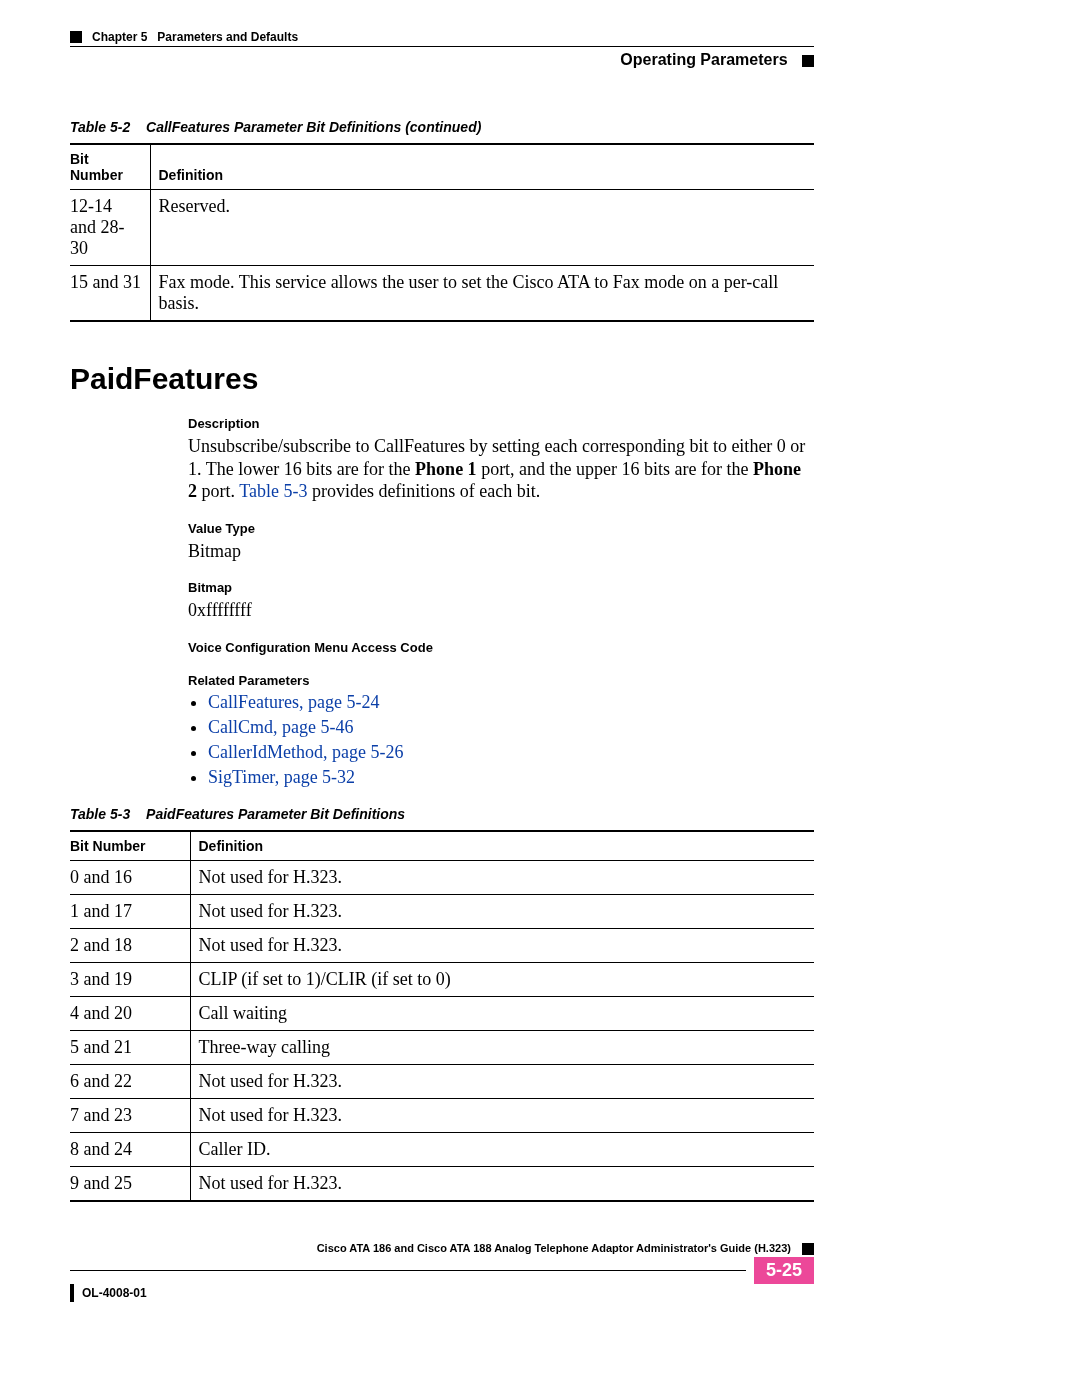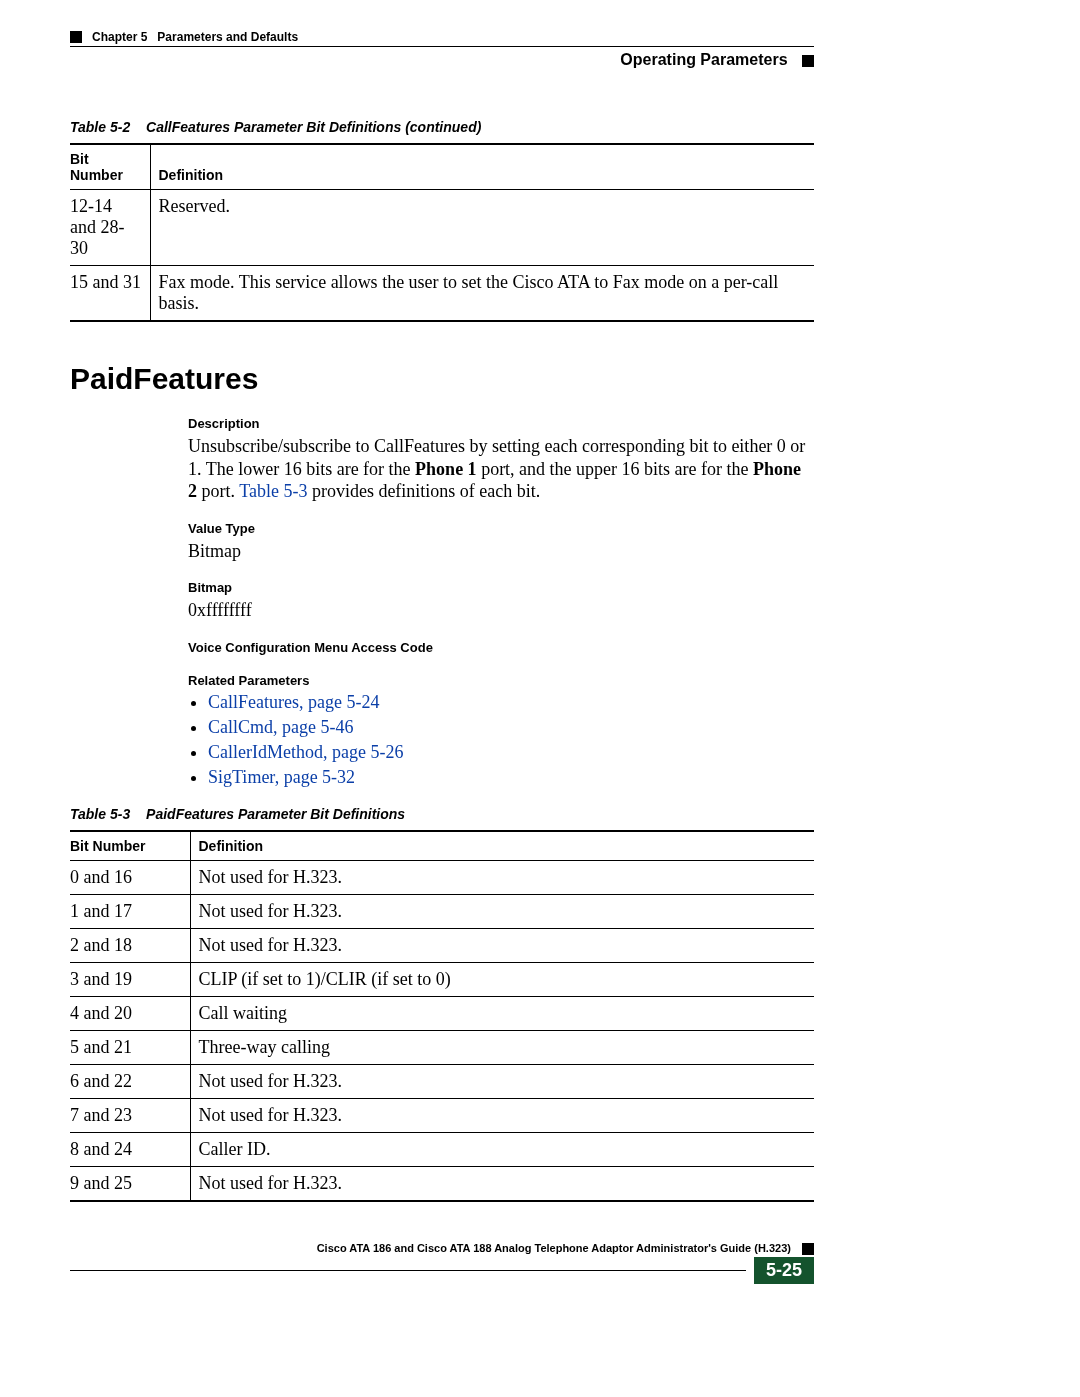--- a/index.html
+++ b/index.html
@@ -136,21 +136,21 @@
     display:flex;
     align-items:center;
     font-family: Arial, Helvetica, sans-serif;
     font-size: 12px;
     font-weight: bold;
     gap:8px;
     padding-right:10px;
   }
   .footer-left .vbar { width:4px; height:18px; background:#000; }
   .page-num {
-    background: #14532d;
+    background: #ec4899;
     color: #fff;
     font-family: Arial, Helvetica, sans-serif;
     font-weight: bold;
     font-size: 18px;
     padding: 3px 12px;
     margin-left: 8px;
   }
   .footer-row2 {
     display:flex;
     justify-content:space-between;
@@ -298,15 +298,21 @@
 
   <div class="footer">
     <div class="footer-top">
       <span>Cisco ATA 186 and Cisco ATA 188 Analog Telephone Adaptor Administrator's Guide (H.323)</span>
       <span class="header-sq" style="display:inline-block;vertical-align:middle;margin-left:8px;"></span>
     </div>
     <div class="footer-bar">
       <div class="footer-line"></div>
       <div class="page-num">5-25</div>
     </div>
+    <div class="footer-row2">
+      <div class="footer-left">
+        <div class="vbar"></div>
+        <span>OL-4008-01</span>
+      </div>
+    </div>
   </div>
 
 </div>
 
 </body></html>

